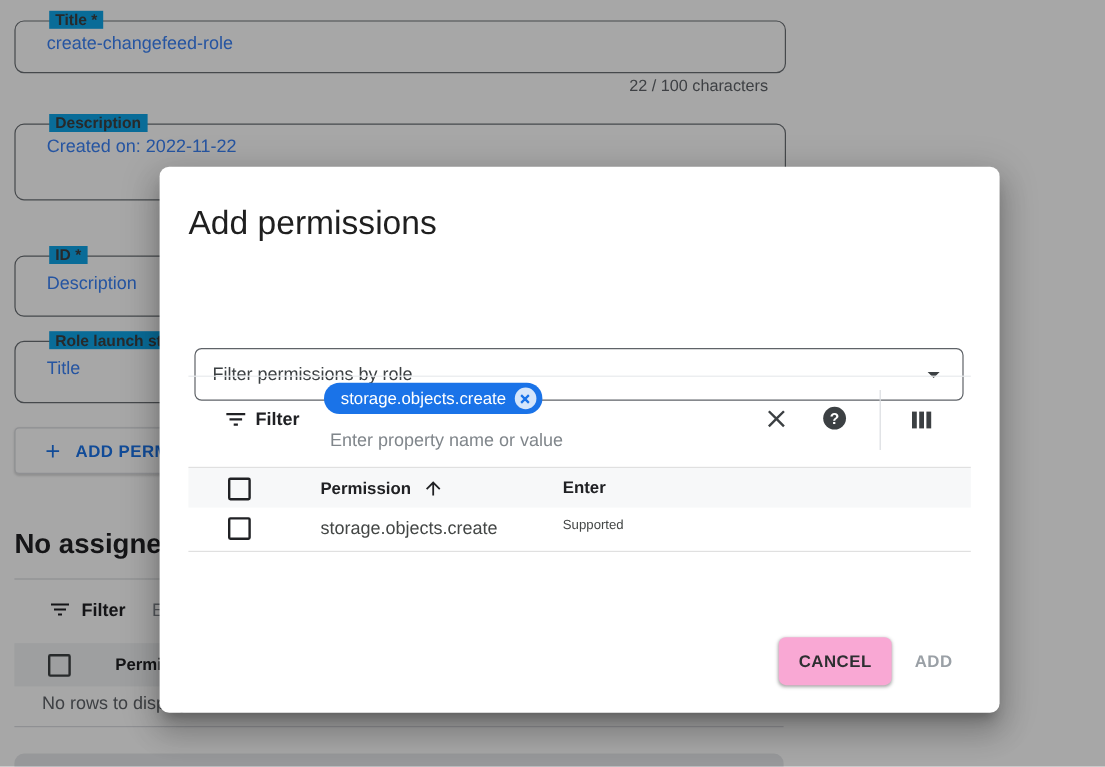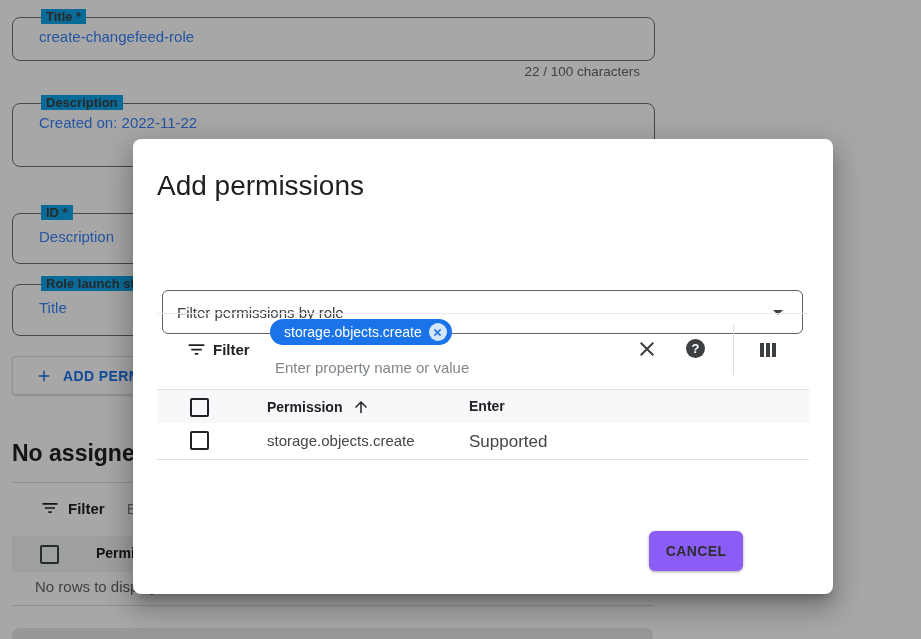--- a/index.html
+++ b/index.html
@@ -103,23 +103,23 @@
   .dlg-thead{
     position:absolute;left:24px;top:251px;width:652px;height:33px;background:#f7f8f9;
   }
   .dlg-thead .cb{position:absolute;left:33px;top:8px;}
   .col-perm{position:absolute;left:110px;top:8px;font-size:14px;font-weight:700;color:#202124;display:flex;align-items:center;gap:10px;}
   .sort-arrow{width:18px;height:18px;color:#202124;}
   .col-status{position:absolute;left:312px;top:8px;font-size:14px;font-weight:700;color:#202124;}
   .dlg-row{position:absolute;left:24px;top:284px;width:652px;height:36px;border-bottom:1px solid #e0e0e0;}
   .dlg-row .cb{position:absolute;left:33px;top:8px;}
   .cell-perm{position:absolute;left:110px;top:9px;font-size:15px;color:#444746;}
-  .cell-status{position:absolute;left:312px;top:9px;font-size:17px;color:#444746;}
+  .cell-status{position:absolute;left:312px;top:9px;font-size:11px;color:#444746;}
   .btn-cancel{
-    position:absolute;left:516px;top:392px;width:94px;height:40px;background:#8b5cf6;
+    position:absolute;left:516px;top:392px;width:94px;height:40px;background:#f9a8d4;
     border:none;border-radius:6px;box-shadow:0 1px 3px rgba(0,0,0,.35);
     font-family:inherit;font-size:14px;font-weight:700;letter-spacing:.4px;color:#2d2f31;
     display:flex;align-items:center;justify-content:center;cursor:pointer;
   }
   .btn-add{
     position:absolute;left:614px;top:392px;width:62px;height:40px;background:transparent;border:none;
     font-family:inherit;font-size:14px;font-weight:700;letter-spacing:.4px;color:#9aa0a6;
     display:flex;align-items:center;justify-content:center;
   }
   svg{display:block;}
@@ -246,13 +246,14 @@
     <span class="col-status">Enter</span>
   </div>
 
   <div class="dlg-row">
     <span class="cb"></span>
     <span class="cell-perm">storage.objects.create</span>
     <span class="cell-status">Supported</span>
   </div>
 
   <button class="btn-cancel">CANCEL</button>
+  <button class="btn-add">ADD</button>
 </div>
 
 </body></html>

